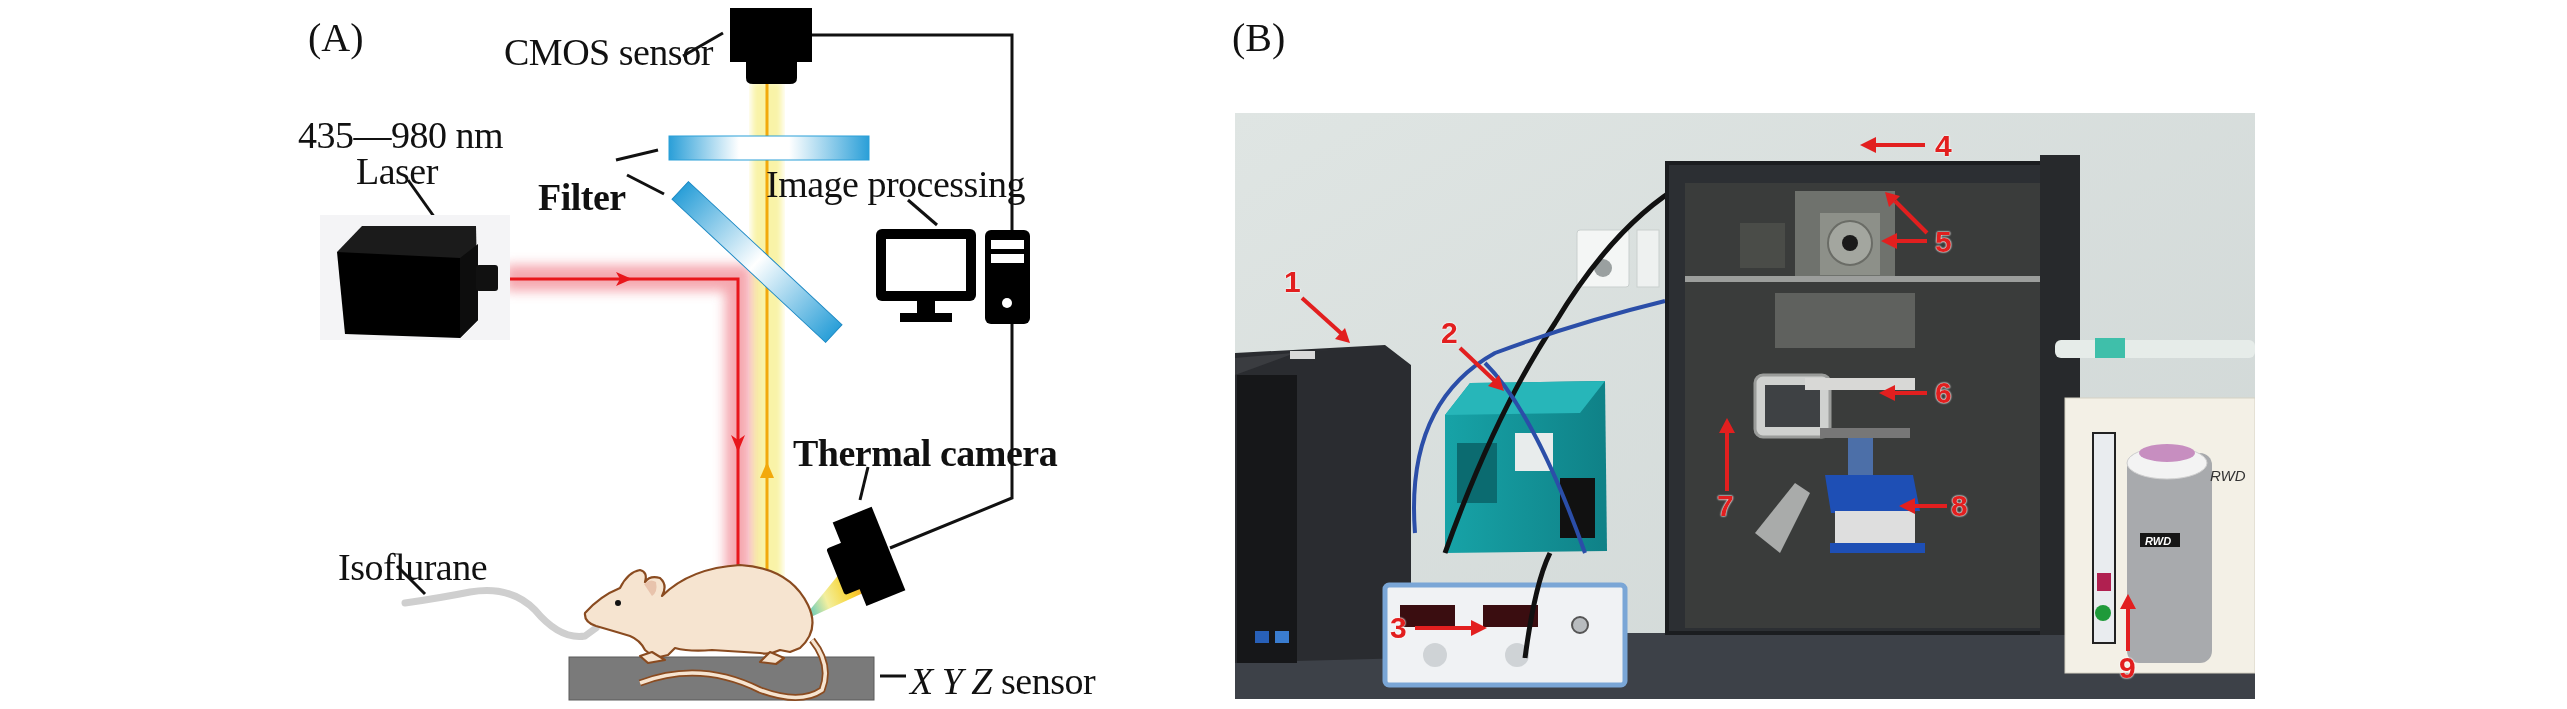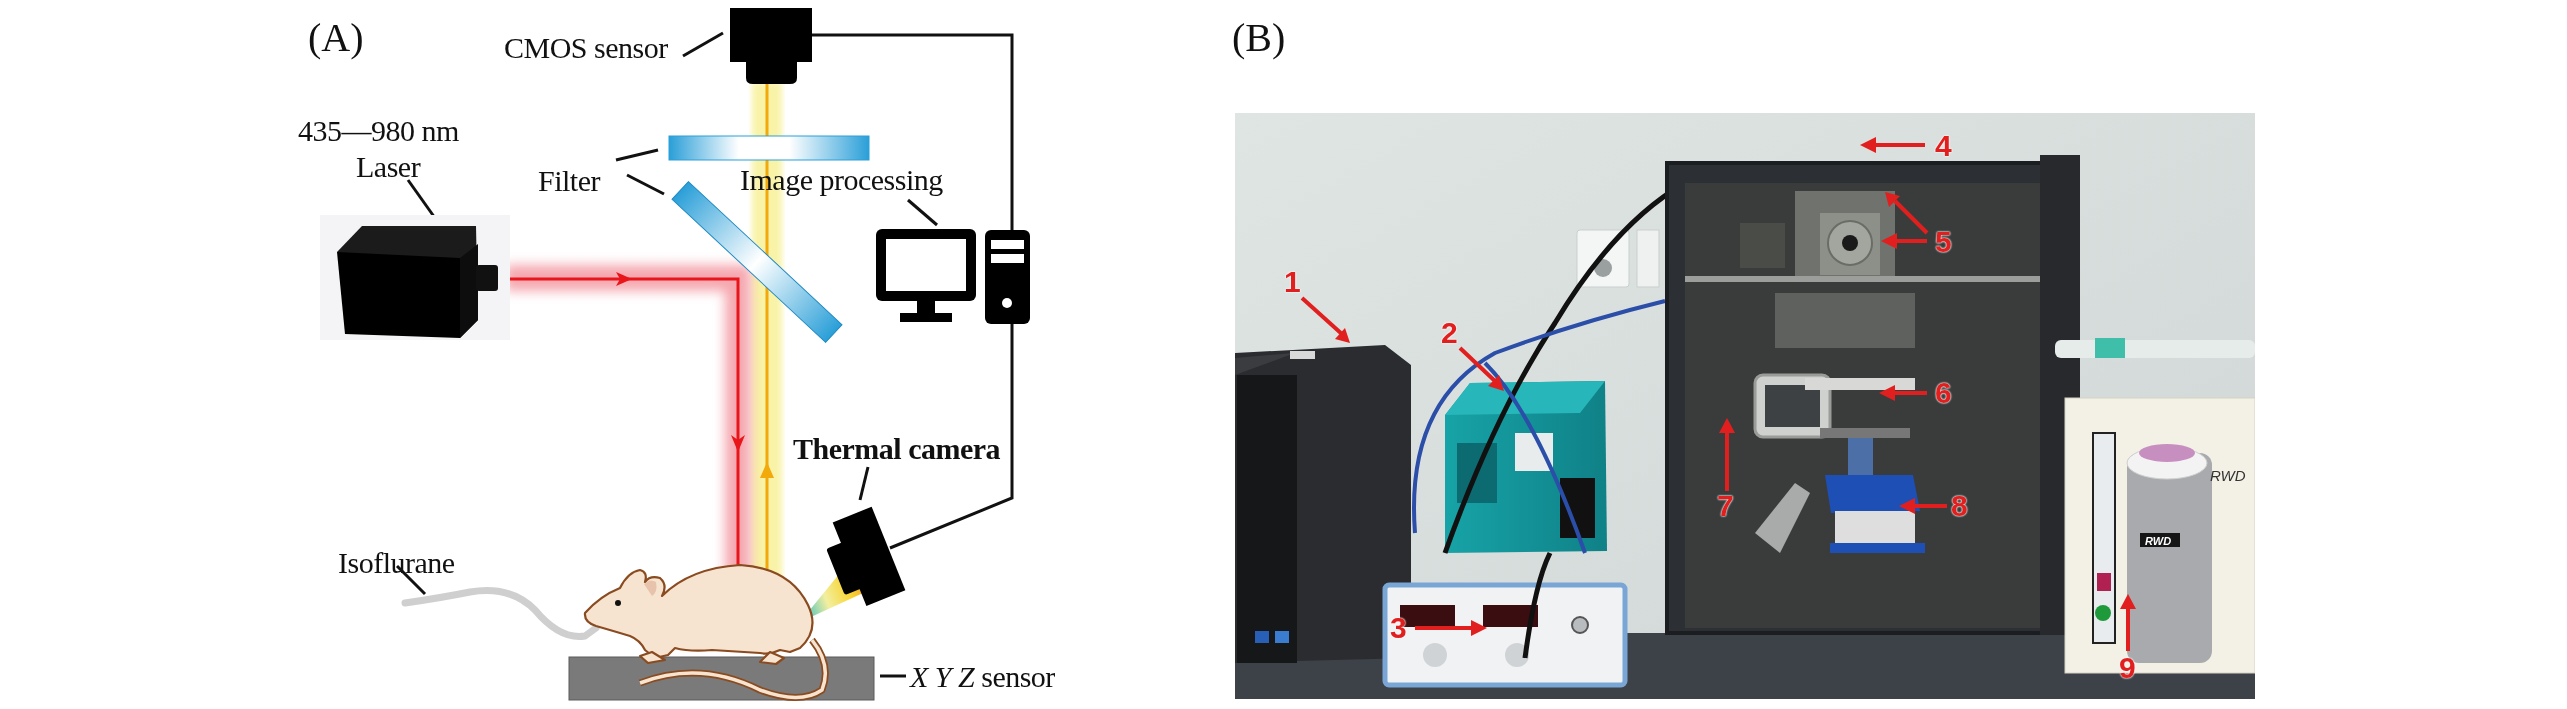--- a/index.html
+++ b/index.html
@@ -1,20 +1,20 @@
 <!DOCTYPE html>
 <html><head>
 <meta charset="utf-8">
 <style>
   html, body { margin:0; padding:0; background:#ffffff; }
   body { width:2567px; height:709px; position:relative; overflow:hidden; font-family:"Liberation Serif", "DejaVu Serif", serif; }
   .abs { position:absolute; }
   .serif { font-family:"Liberation Serif", "DejaVu Serif", serif; color:#111; white-space:nowrap; }
   .panel-label { font-size:40px; line-height:1; }
-  .lbl { font-size:30px; line-height:1; letter-spacing:-0.5px; }
+  .lbl { font-size:38px; line-height:1; letter-spacing:-0.5px; }
   #diagram-a { position:absolute; left:0; top:0; width:1230px; height:709px; }
   #photo-b { position:absolute; left:1235px; top:113px; width:1020px; height:586px; overflow:hidden; background:#d9dedd; }
   .num { position:absolute; font-family:"Liberation Sans", "DejaVu Sans", sans-serif; font-weight:bold; color:#e21f1f; font-size:30px; line-height:1; text-shadow:0 0 2px #fff, 0 0 2px #fff; }
 </style>
 </head>
 <body>
 
 <div id="diagram-a">
   <svg width="1230" height="709" viewBox="0 0 1230 709">
     <defs>
@@ -114,22 +114,22 @@
       <path d="M760,662 L770,652 L784,658 L776,664 Z"></path>
       <circle cx="618" cy="603" r="3" fill="#111" stroke="none"></circle>
     </g>
   </svg>
 
   
   <div class="abs serif panel-label" style="left:308px;top:18px;">(A)</div>
   <div class="abs serif lbl" style="left:504px;top:33px;">CMOS sensor</div>
   <div class="abs serif lbl" style="left:298px;top:116px;">435—980 nm</div>
   <div class="abs serif lbl" style="left:356px;top:152px;">Laser</div>
-  <div class="abs serif lbl" style="left:538px;top:166px;">Filter</div>
-  <div class="abs serif lbl" style="left:740px;top:165px;">Image processing</div>
+  <div class="abs serif lbl" style="left:538px;top:178px;font-weight:bold;">Filter</div>
+  <div class="abs serif lbl" style="left:766px;top:165px;">Image processing</div>
   <div class="abs serif lbl" style="left:793px;top:434px;font-weight:bold;">Thermal camera</div>
   <div class="abs serif lbl" style="left:338px;top:548px;">Isoflurane</div>
   <div class="abs serif lbl" style="left:910px;top:662px;">
     <span style="font-style:italic;">X Y Z</span>
     <span>sensor</span>
   </div>
 </div>
 
 <div class="abs serif panel-label" style="left:1232px;top:18px;">(B)</div>
 

